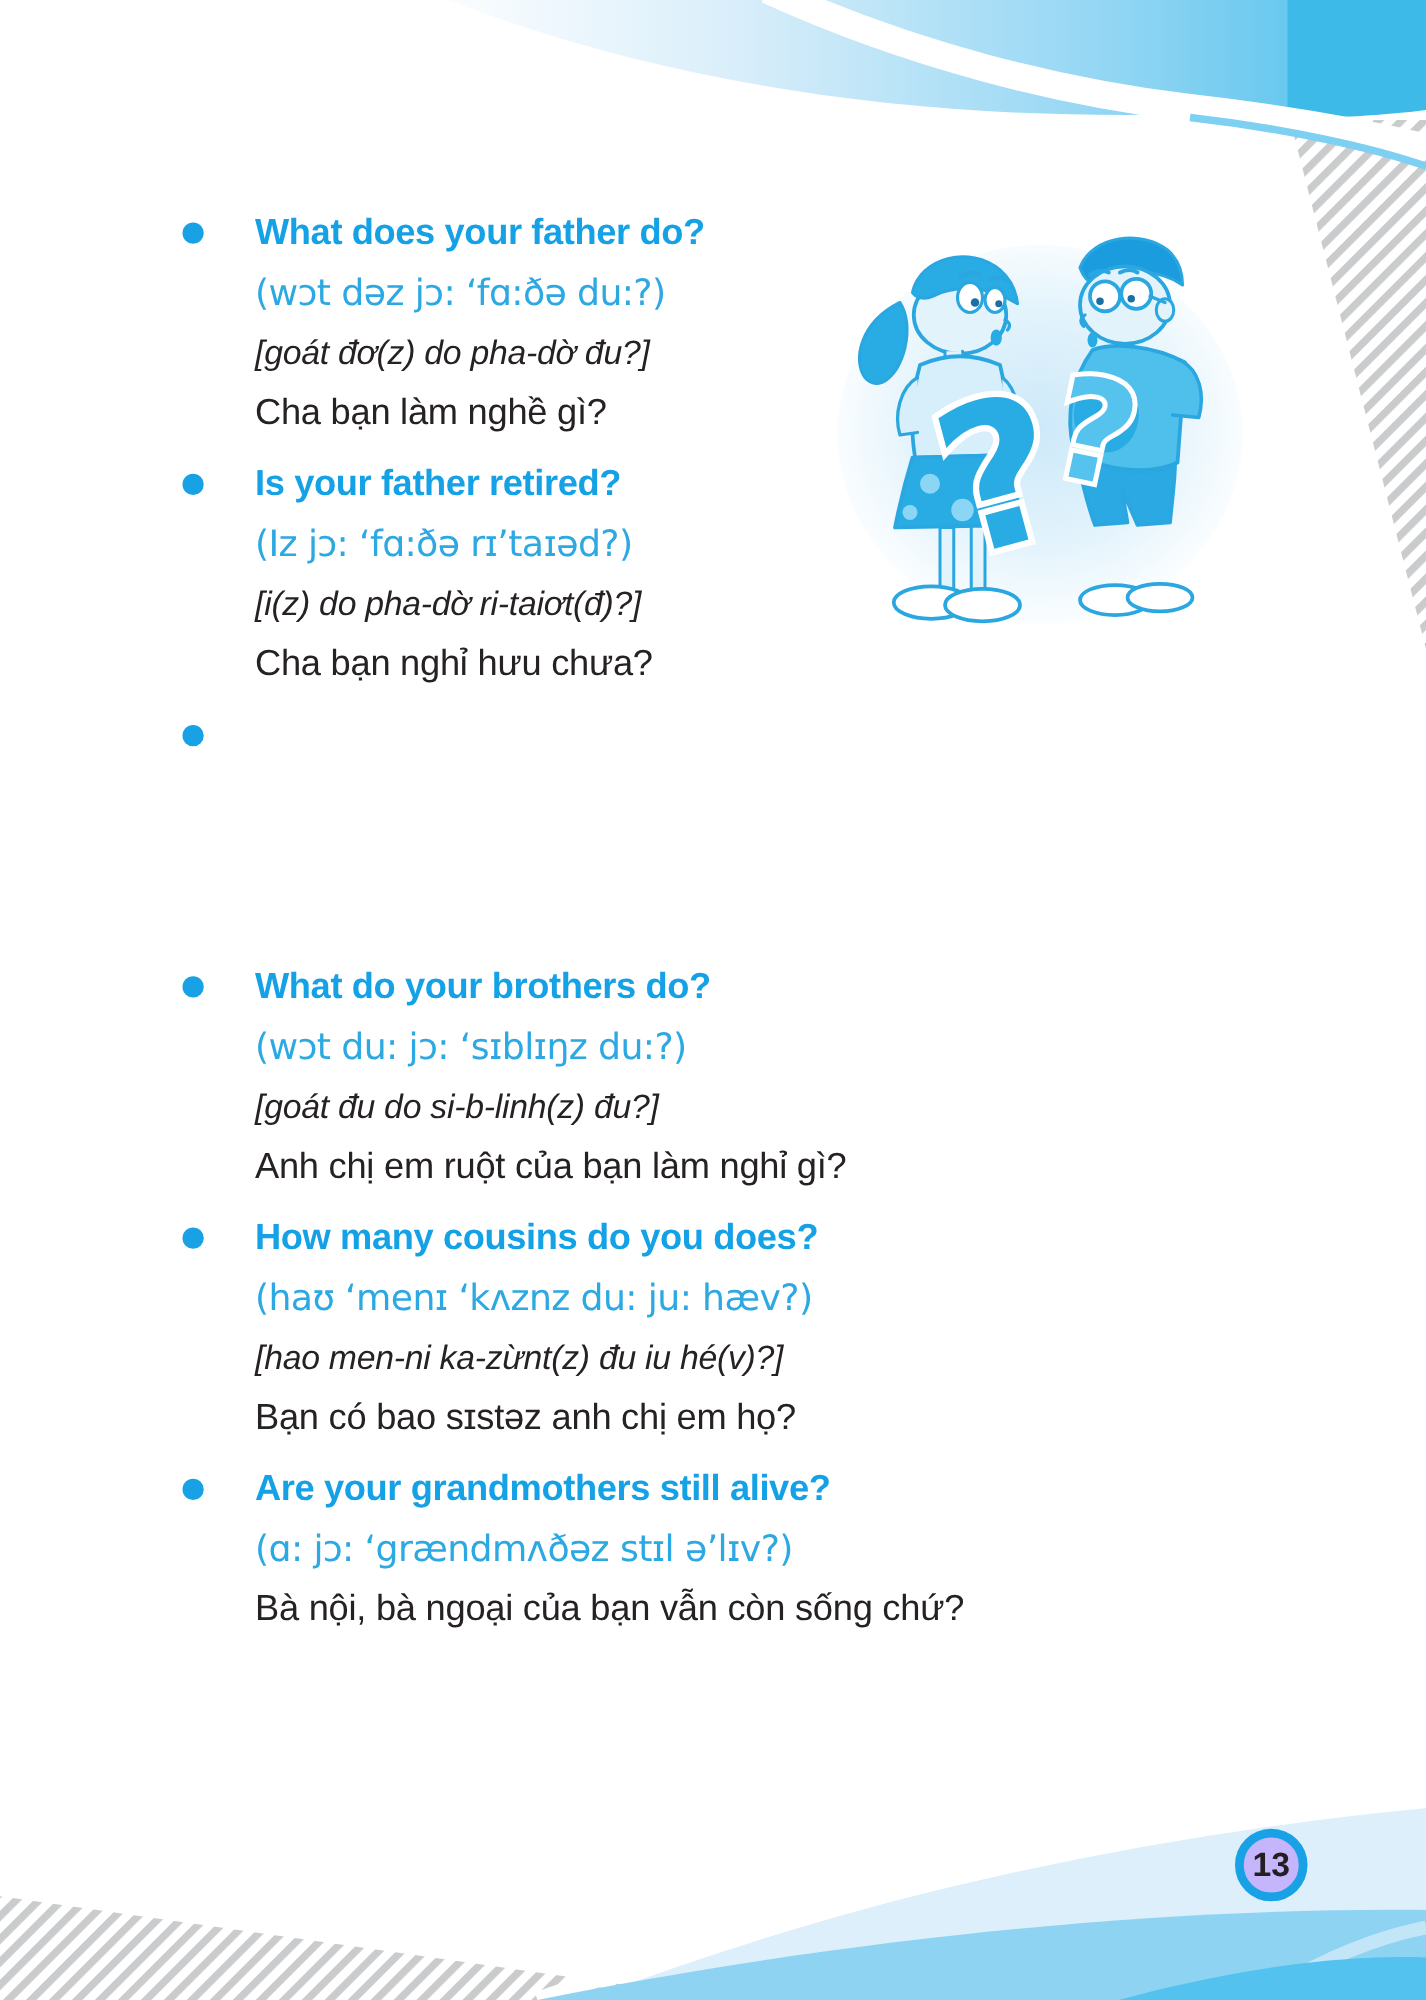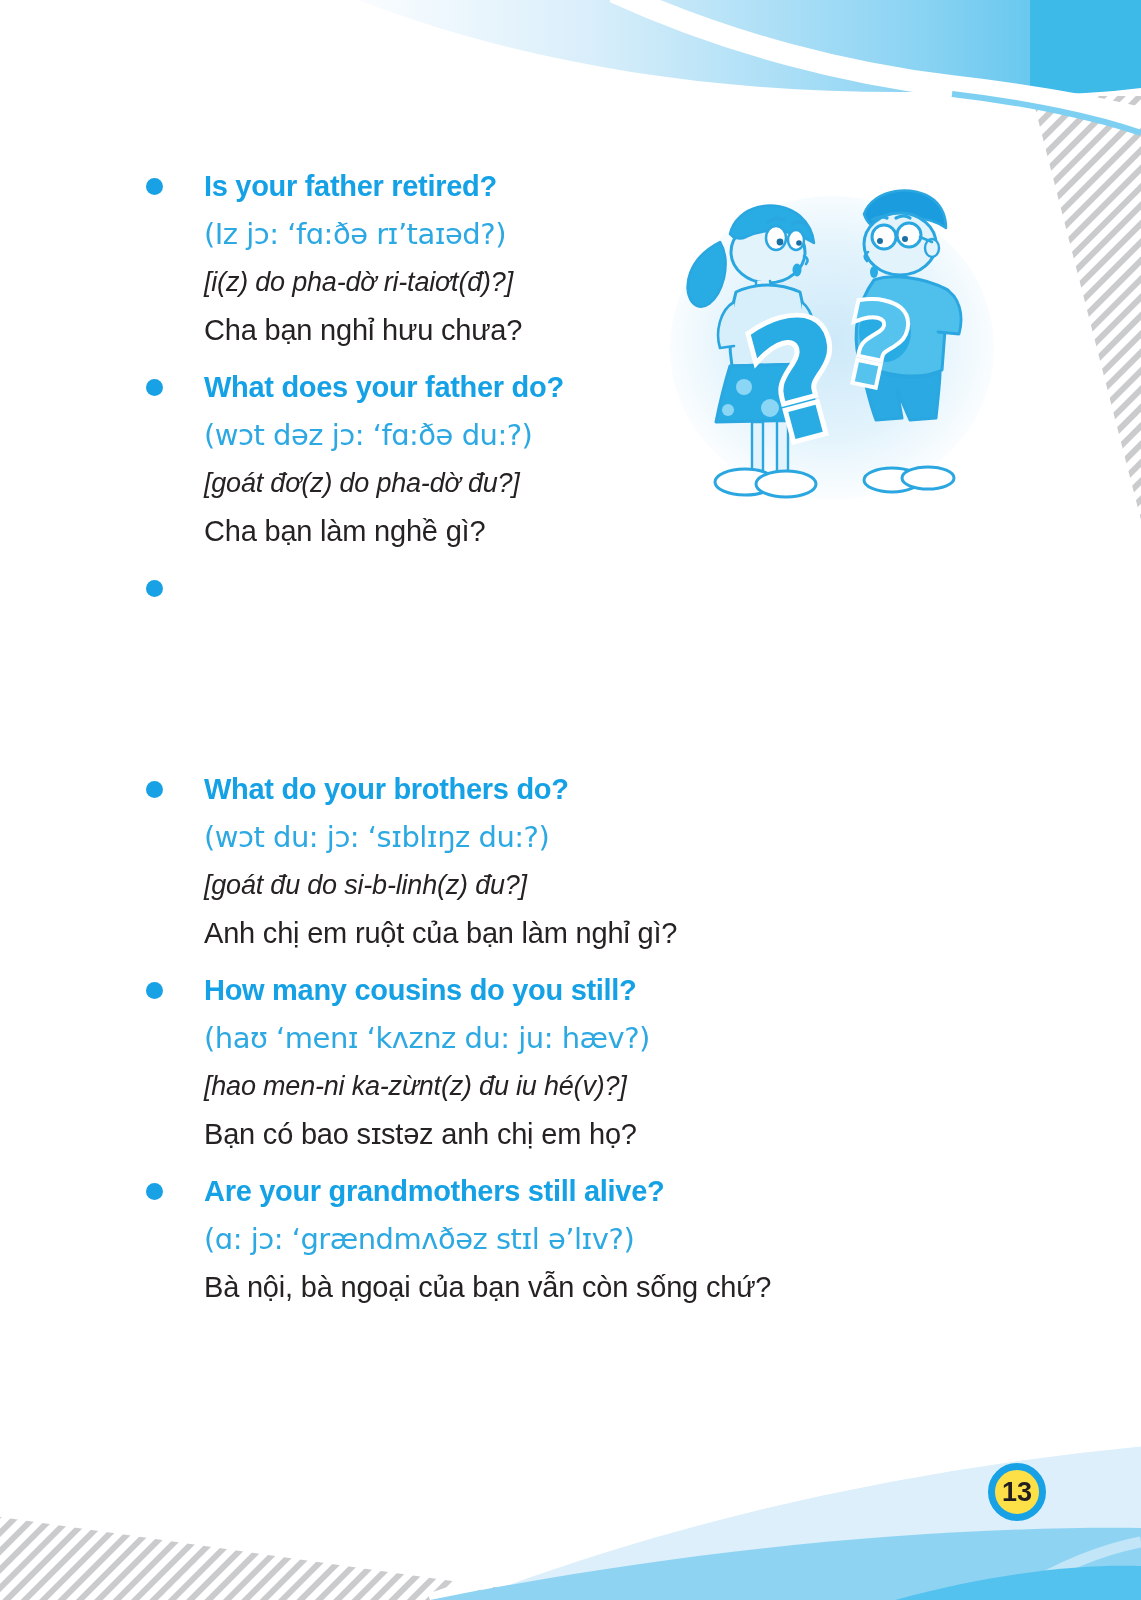--- a/index.html
+++ b/index.html
@@ -26,21 +26,21 @@
   .q-ipa{font-size:29px;color:#2CA8E2;font-family:"DejaVu Sans","Liberation Sans",sans-serif;letter-spacing:-0.5px;}
   .q-pron{font-size:27px;font-style:italic;color:#262223;letter-spacing:-0.2px;}
   .q-vi{font-size:29px;color:#262223;letter-spacing:-0.2px;}
 
   
   .illus{position:absolute;left:668px;top:180px;width:328px;height:320px;}
 
   
   .page-badge{
     position:absolute;left:988px;top:1463px;width:44px;height:44px;
-    background:#fde047;border:7px solid #18A2E5;border-radius:50%;
+    background:#c4b5fd;border:7px solid #18A2E5;border-radius:50%;
     display:flex;align-items:center;justify-content:center;
     font-size:27px;font-weight:600;color:#231F20;z-index:5;
   }
 </style>
 </head>
 <body>
 
 <svg id="deco-top" class="deco" viewBox="0 0 1141 540" xmlns="http://www.w3.org/2000/svg">
   <defs>
     <linearGradient id="gswoosh" x1="0" y1="0" x2="1" y2="0">
@@ -78,55 +78,55 @@
   <path d="M1005,200 C1055,168 1100,150 1141,142" fill="none" stroke="#C2E6F8" stroke-width="11"></path>
 
   <path d="M895,200 C1005,170 1090,164 1141,166 L1141,200 Z" fill="#54C2EE"></path>
 </svg>
 
 <div class="qa-list">
 
   <div class="qa-item">
     <span class="bullet"></span>
     <div class="qa-text">
+      <div class="q-en">What does your father do?</div>
+      <div class="q-ipa">(wɔt dəz jɔ: ‘fɑ:ðə du:?)</div>
+      <div class="q-pron">[goát đơ(z) do pha-dờ đu?]</div>
+      <div class="q-vi">Cha bạn làm nghề gì?</div>
+    </div>
+  </div>
+
+  <div class="qa-item">
+    <span class="bullet"></span>
+    <div class="qa-text">
       <div class="q-en">Is your father retired?</div>
       <div class="q-ipa">(Iz jɔ: ‘fɑ:ðə rɪ’taɪəd?)</div>
       <div class="q-pron">[i(z) do pha-dờ ri-taiơt(đ)?]</div>
       <div class="q-vi">Cha bạn nghỉ hưu chưa?</div>
     </div>
   </div>
 
   <div class="qa-item">
     <span class="bullet"></span>
-    <div class="qa-text">
-      <div class="q-en">What does your father do?</div>
-      <div class="q-ipa">(wɔt dəz jɔ: ‘fɑ:ðə du:?)</div>
-      <div class="q-pron">[goát đơ(z) do pha-dờ đu?]</div>
-      <div class="q-vi">Cha bạn làm nghề gì?</div>
-    </div>
-  </div>
-
-  <div class="qa-item">
-    <span class="bullet"></span>
   </div>
 
   <div class="qa-item">
     <span class="bullet"></span>
     <div class="qa-text">
       <div class="q-en">What do your brothers do?</div>
       <div class="q-ipa">(wɔt du: jɔ: ‘sɪblɪŋz du:?)</div>
       <div class="q-pron">[goát đu do si-b-linh(z) đu?]</div>
       <div class="q-vi">Anh chị em ruột của bạn làm nghỉ gì?</div>
     </div>
   </div>
 
   <div class="qa-item">
     <span class="bullet"></span>
     <div class="qa-text">
-      <div class="q-en">How many cousins do you still?</div>
+      <div class="q-en">How many cousins do you does?</div>
       <div class="q-ipa">(haʊ ‘menɪ ‘kʌznz du: ju: hæv?)</div>
       <div class="q-pron">[hao men-ni ka-zừnt(z) đu iu hé(v)?]</div>
       <div class="q-vi">Bạn có bao sɪstəz anh chị em họ?</div>
     </div>
   </div>
 
   <div class="qa-item">
     <span class="bullet"></span>
     <div class="qa-text">
       <div class="q-en">Are your grandmothers still alive?</div>

